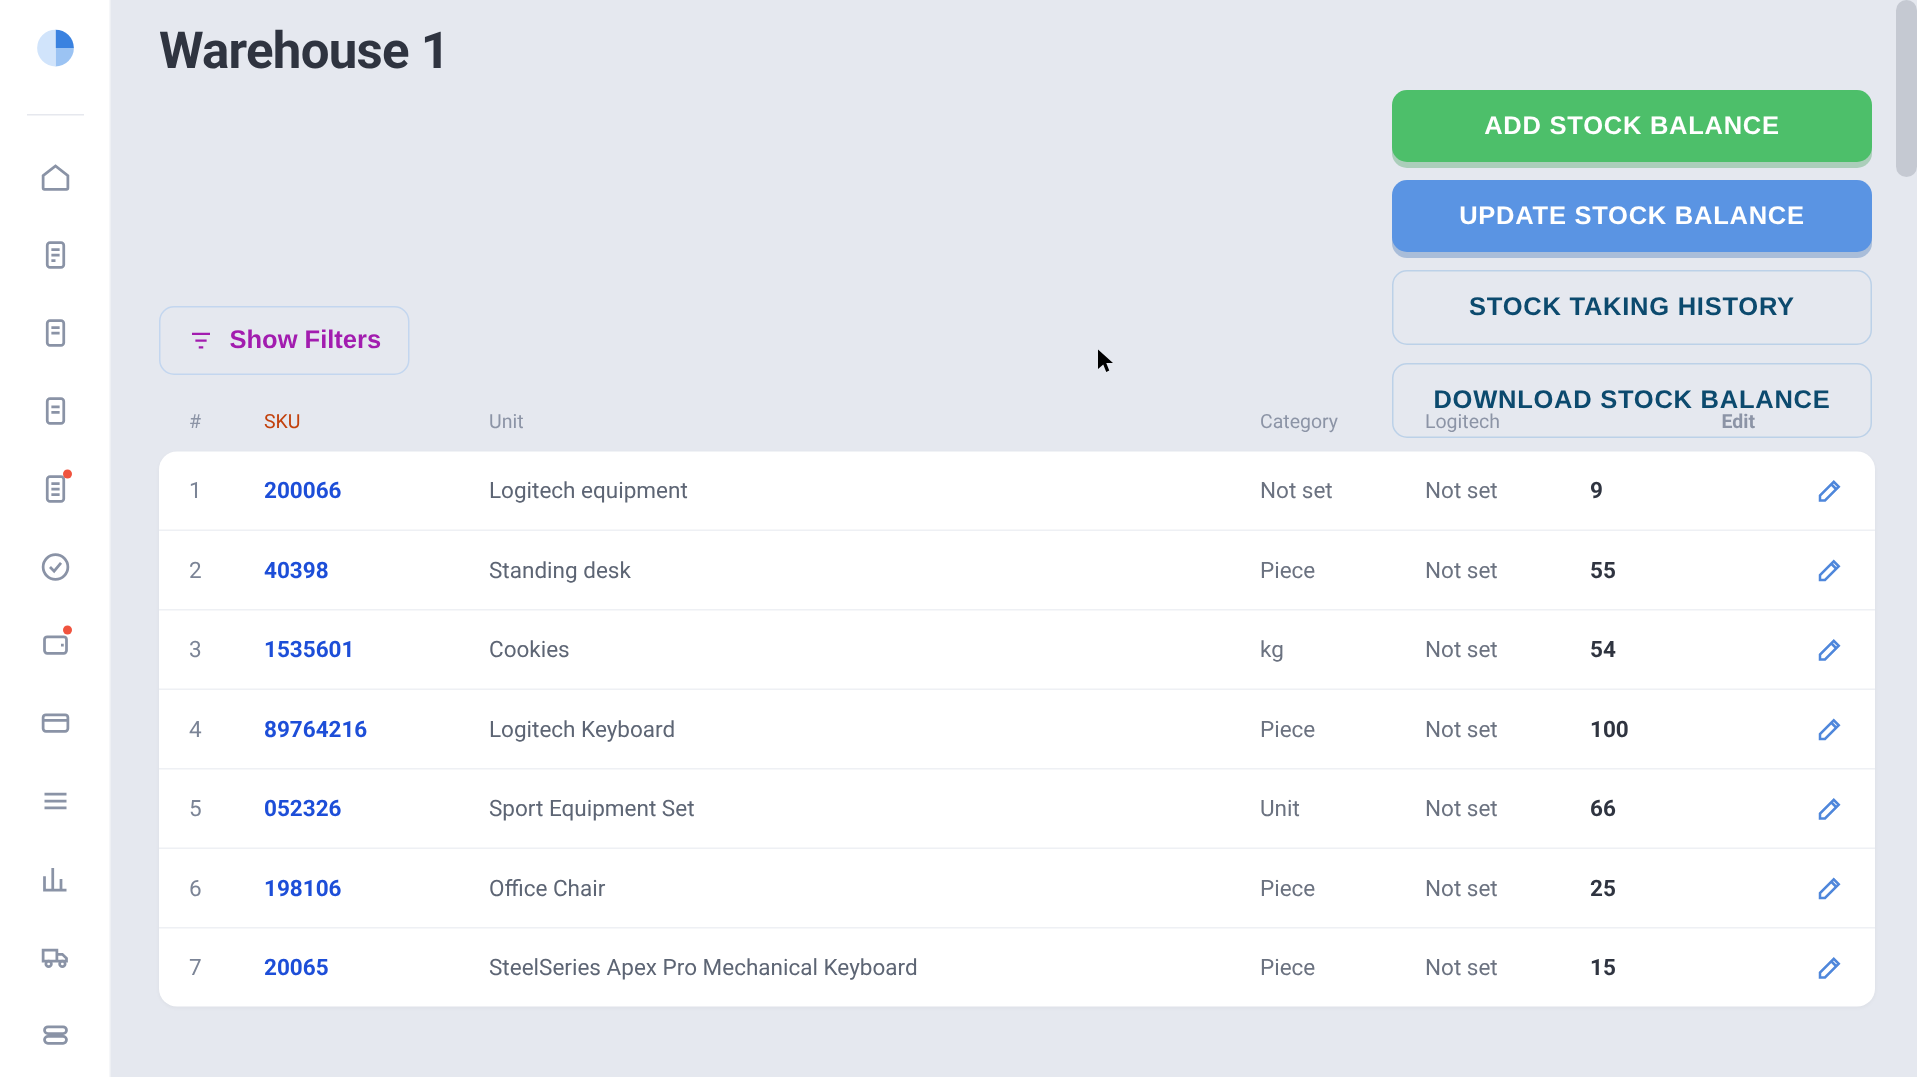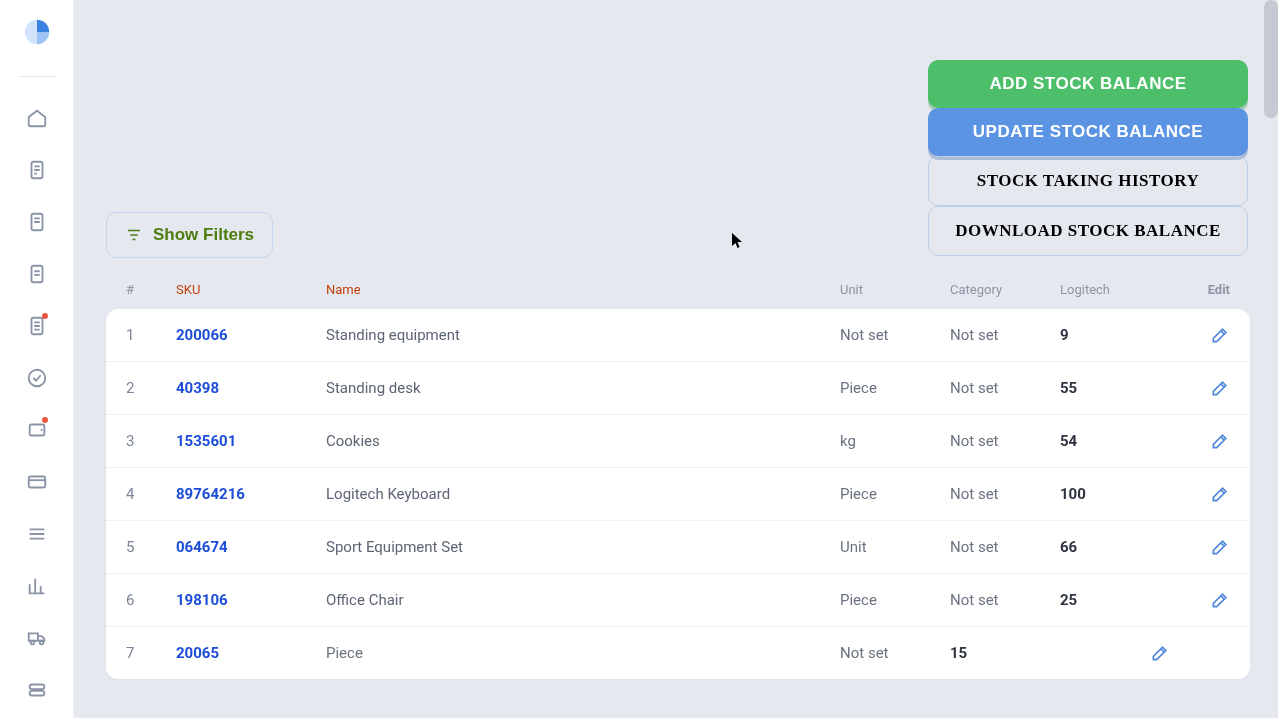--- a/index.html
+++ b/index.html
@@ -81,53 +81,52 @@
     align-items: flex-end;
     margin-top: 150px;
   }
 
   .actions {
     position:absolute;
     top: 60px;
     right: 30px;
     display:flex;
     flex-direction:column;
-    gap:0;
+    gap:12px;
     width: 320px;
   }
   .btn {
     display:inline-flex;
     align-items:center;
     justify-content:center;
     font-size:17px;
     font-weight:700;
     letter-spacing:0.5px;
     border-radius:10px;
     padding: 14px 22px;
     cursor:pointer;
     border:none;
     width:100%;
   }
   .btn-green { background:#4dbf6a; color:#fff; box-shadow:0 4px 0 rgba(62,158,88,.35);}
   .btn-blue  { background:#5a94e3; color:#fff; box-shadow:0 4px 0 rgba(58,108,178,.35);}
-  .btn-outline { background:transparent; color:#000000; border:1.5px solid #bcd1e8;font-family:Liberation Serif, serif;}
+  .btn-outline { background:transparent; color:#0c4a6e; border:1.5px solid #bcd1e8;}
 
   .filter-btn {
     display:inline-flex;
     align-items:center;
     gap:10px;
     font-size:17px;
     font-weight:600;
-    color:#4d7c0f;
+    color:#a21caf;
     background:transparent;
     border:1.5px solid #c3d6ef;
     border-radius:10px;
     padding:12px 18px;
     cursor:pointer;
-    margin-top:48px;
   }
   .filter-btn svg{width:18px;height:18px;}
 
   .table-wrap { margin-top:14px; }
 
   .thead {
     display:grid;
     grid-template-columns: 50px 150px 1fr 110px 110px 110px 60px;
     padding: 10px 20px 12px;
     font-size:13px;
@@ -256,20 +255,21 @@
     </div>
     <div class="nav-item">
       <svg viewBox="0 0 24 24" fill="none" stroke="currentColor" stroke-width="2">
           <rect x="4" y="6" width="16" height="5" rx="2.5"></rect>
           <rect x="4" y="13" width="16" height="5" rx="2.5"></rect>
         </svg>
     </div>
   </aside>
 
   <main class="main">
+    <h1 class="page-title">Warehouse 1</h1>
 
     <div class="actions">
       <button class="btn btn-green">ADD STOCK BALANCE</button>
       <button class="btn btn-blue">UPDATE STOCK BALANCE</button>
       <button class="btn btn-outline">STOCK TAKING HISTORY</button>
       <button class="btn btn-outline">DOWNLOAD STOCK BALANCE</button>
     </div>
 
     <div class="top-area">
       <button class="filter-btn">
@@ -277,31 +277,30 @@
             <path d="M4 6h16M7 12h10M10 18h4"></path>
           </svg>
         <span>Show Filters</span>
       </button>
     </div>
 
     <div class="table-wrap">
       <div class="thead">
         <div>#</div>
         <div class="sortable">SKU</div>
-        <div class="sortable">Name</div>
         <div class="right">Unit</div>
         <div class="right">Category</div>
         <div class="right">Logitech</div>
         <div class="edit-h">Edit</div>
       </div>
       <div class="tbody" id="tbody">
           <div class="row">
             <div class="idx">1</div>
             <div class="sku">200066</div>
-            <div class="name">Standing equipment</div>
+            <div class="name">Logitech equipment</div>
             <div>Not set</div>
             <div>Not set</div>
             <div class="qty">9</div>
             <div class="edit-cell">
               <svg class="edit-icon" viewBox="0 0 24 24" fill="none" stroke="currentColor" stroke-width="2">
                 <path d="M4 20h4L19 9l-4-4L4 16v4z"></path>
                 <path d="M13 7l4 4"></path>
               </svg>
             </div>
           </div>
@@ -342,21 +341,21 @@
             <div class="qty">100</div>
             <div class="edit-cell">
               <svg class="edit-icon" viewBox="0 0 24 24" fill="none" stroke="currentColor" stroke-width="2">
                 <path d="M4 20h4L19 9l-4-4L4 16v4z"></path>
                 <path d="M13 7l4 4"></path>
               </svg>
             </div>
           </div>
           <div class="row">
             <div class="idx">5</div>
-            <div class="sku">064674</div>
+            <div class="sku">052326</div>
             <div class="name">Sport Equipment Set</div>
             <div>Unit</div>
             <div>Not set</div>
             <div class="qty">66</div>
             <div class="edit-cell">
               <svg class="edit-icon" viewBox="0 0 24 24" fill="none" stroke="currentColor" stroke-width="2">
                 <path d="M4 20h4L19 9l-4-4L4 16v4z"></path>
                 <path d="M13 7l4 4"></path>
               </svg>
             </div>
@@ -371,20 +370,21 @@
             <div class="edit-cell">
               <svg class="edit-icon" viewBox="0 0 24 24" fill="none" stroke="currentColor" stroke-width="2">
                 <path d="M4 20h4L19 9l-4-4L4 16v4z"></path>
                 <path d="M13 7l4 4"></path>
               </svg>
             </div>
           </div>
           <div class="row">
             <div class="idx">7</div>
             <div class="sku">20065</div>
+            <div class="name">SteelSeries Apex Pro Mechanical Keyboard</div>
             <div>Piece</div>
             <div>Not set</div>
             <div class="qty">15</div>
             <div class="edit-cell">
               <svg class="edit-icon" viewBox="0 0 24 24" fill="none" stroke="currentColor" stroke-width="2">
                 <path d="M4 20h4L19 9l-4-4L4 16v4z"></path>
                 <path d="M13 7l4 4"></path>
               </svg>
             </div>
           </div>

